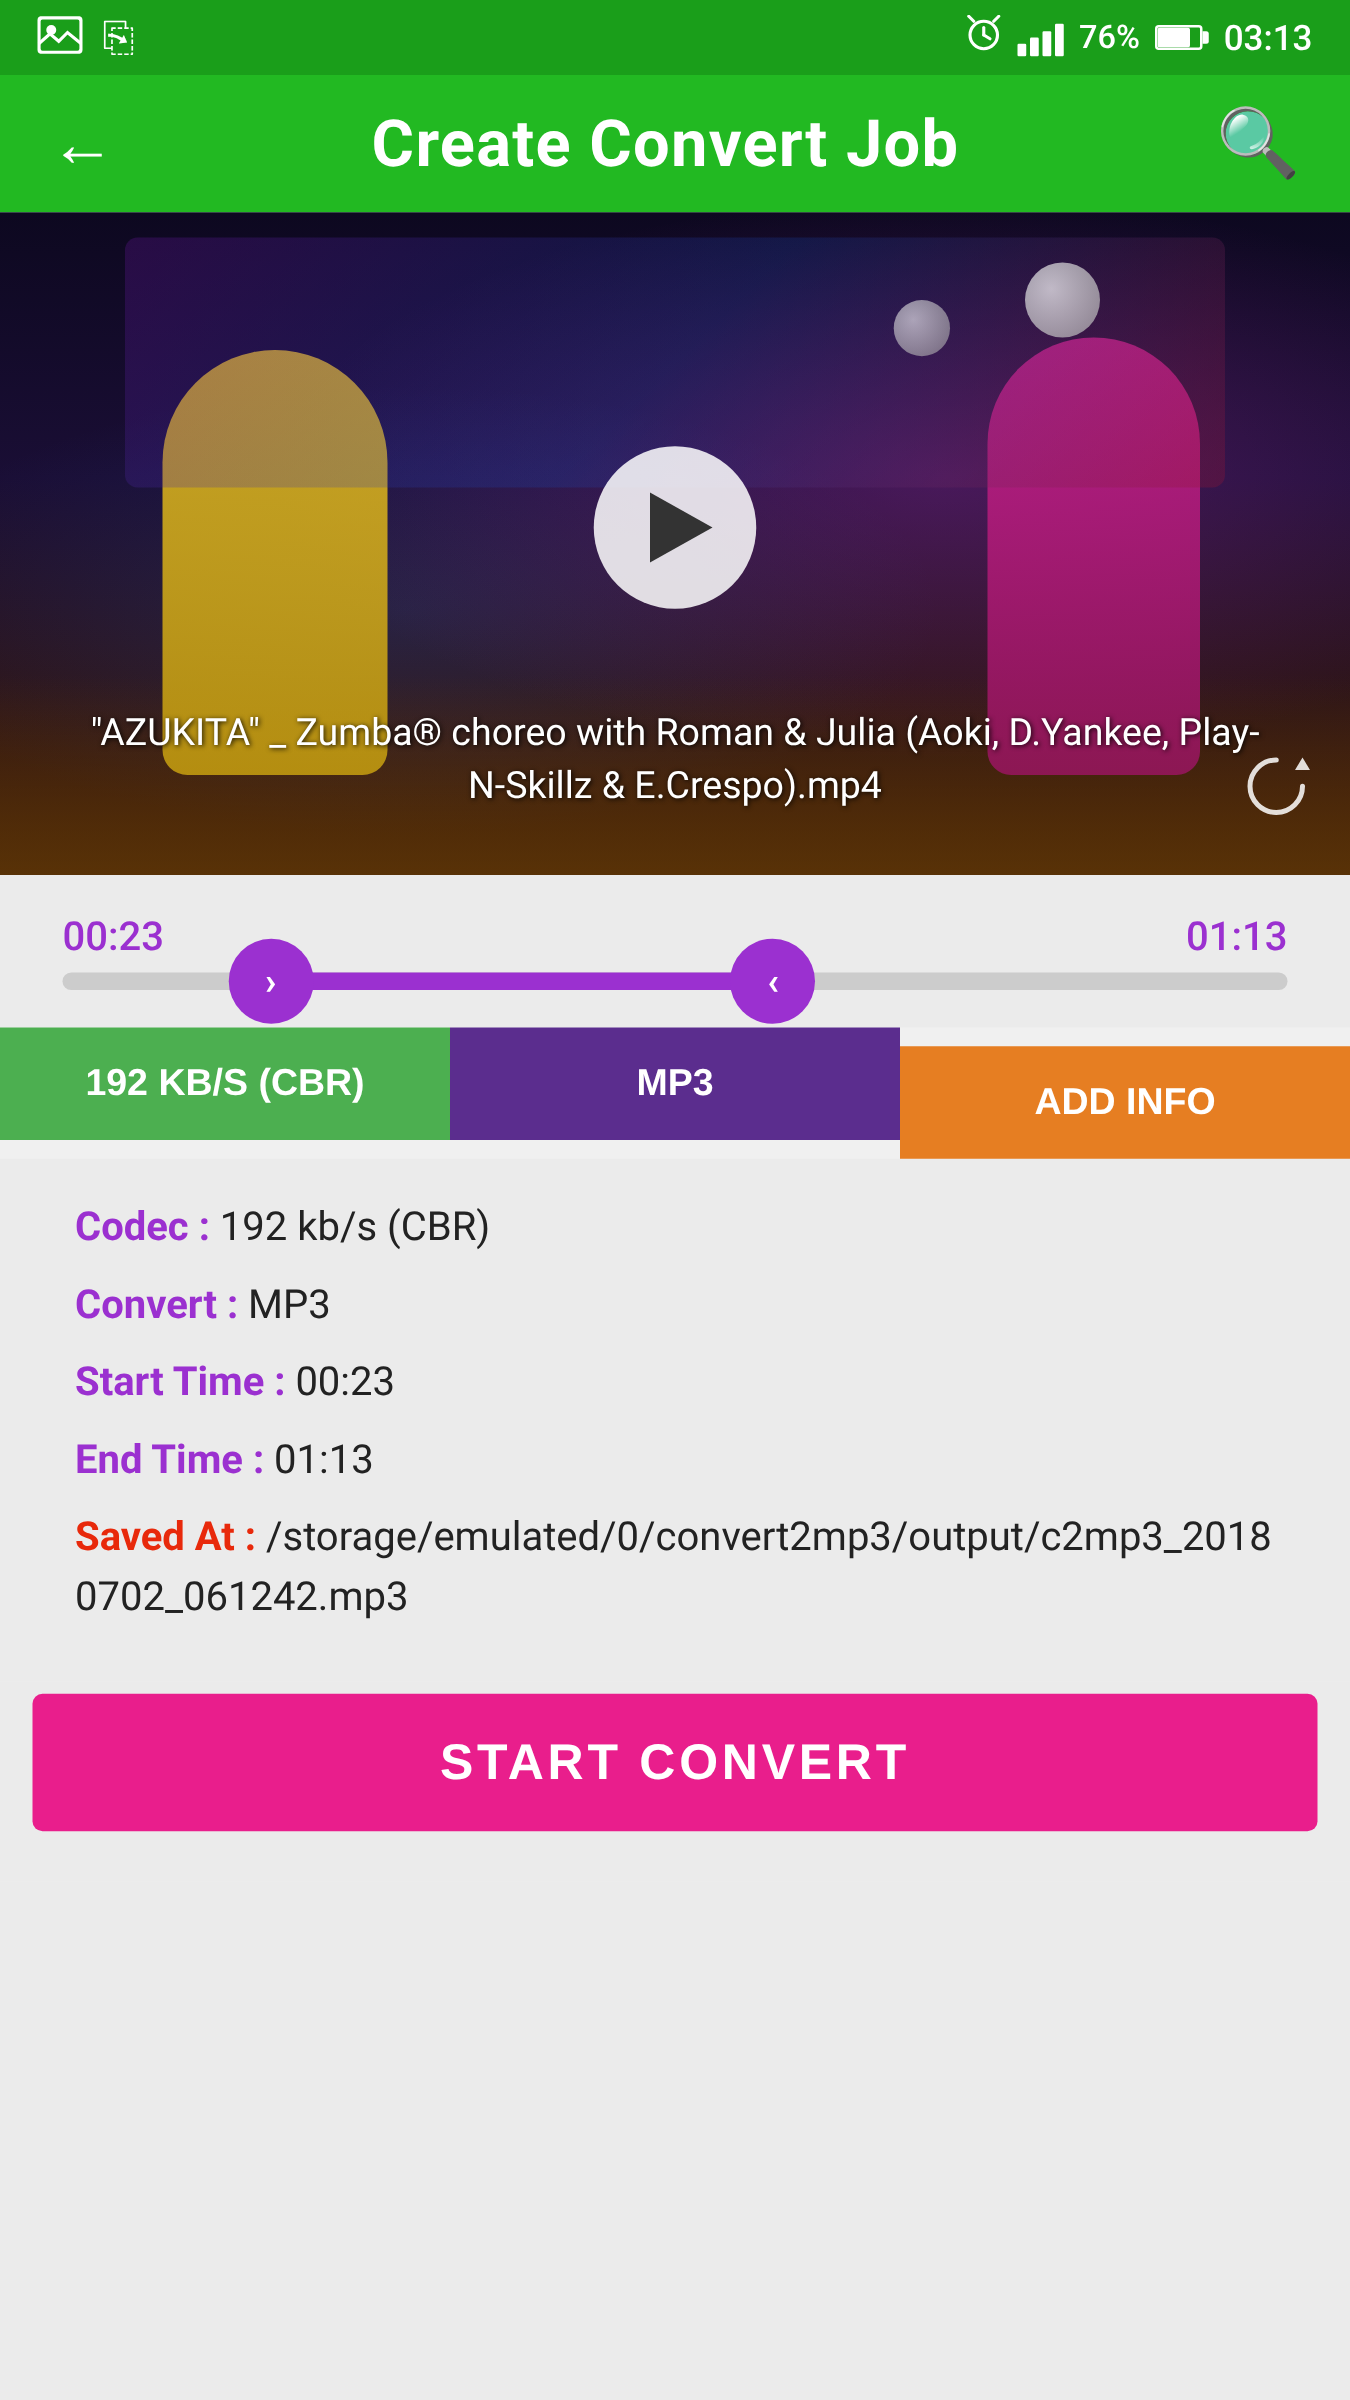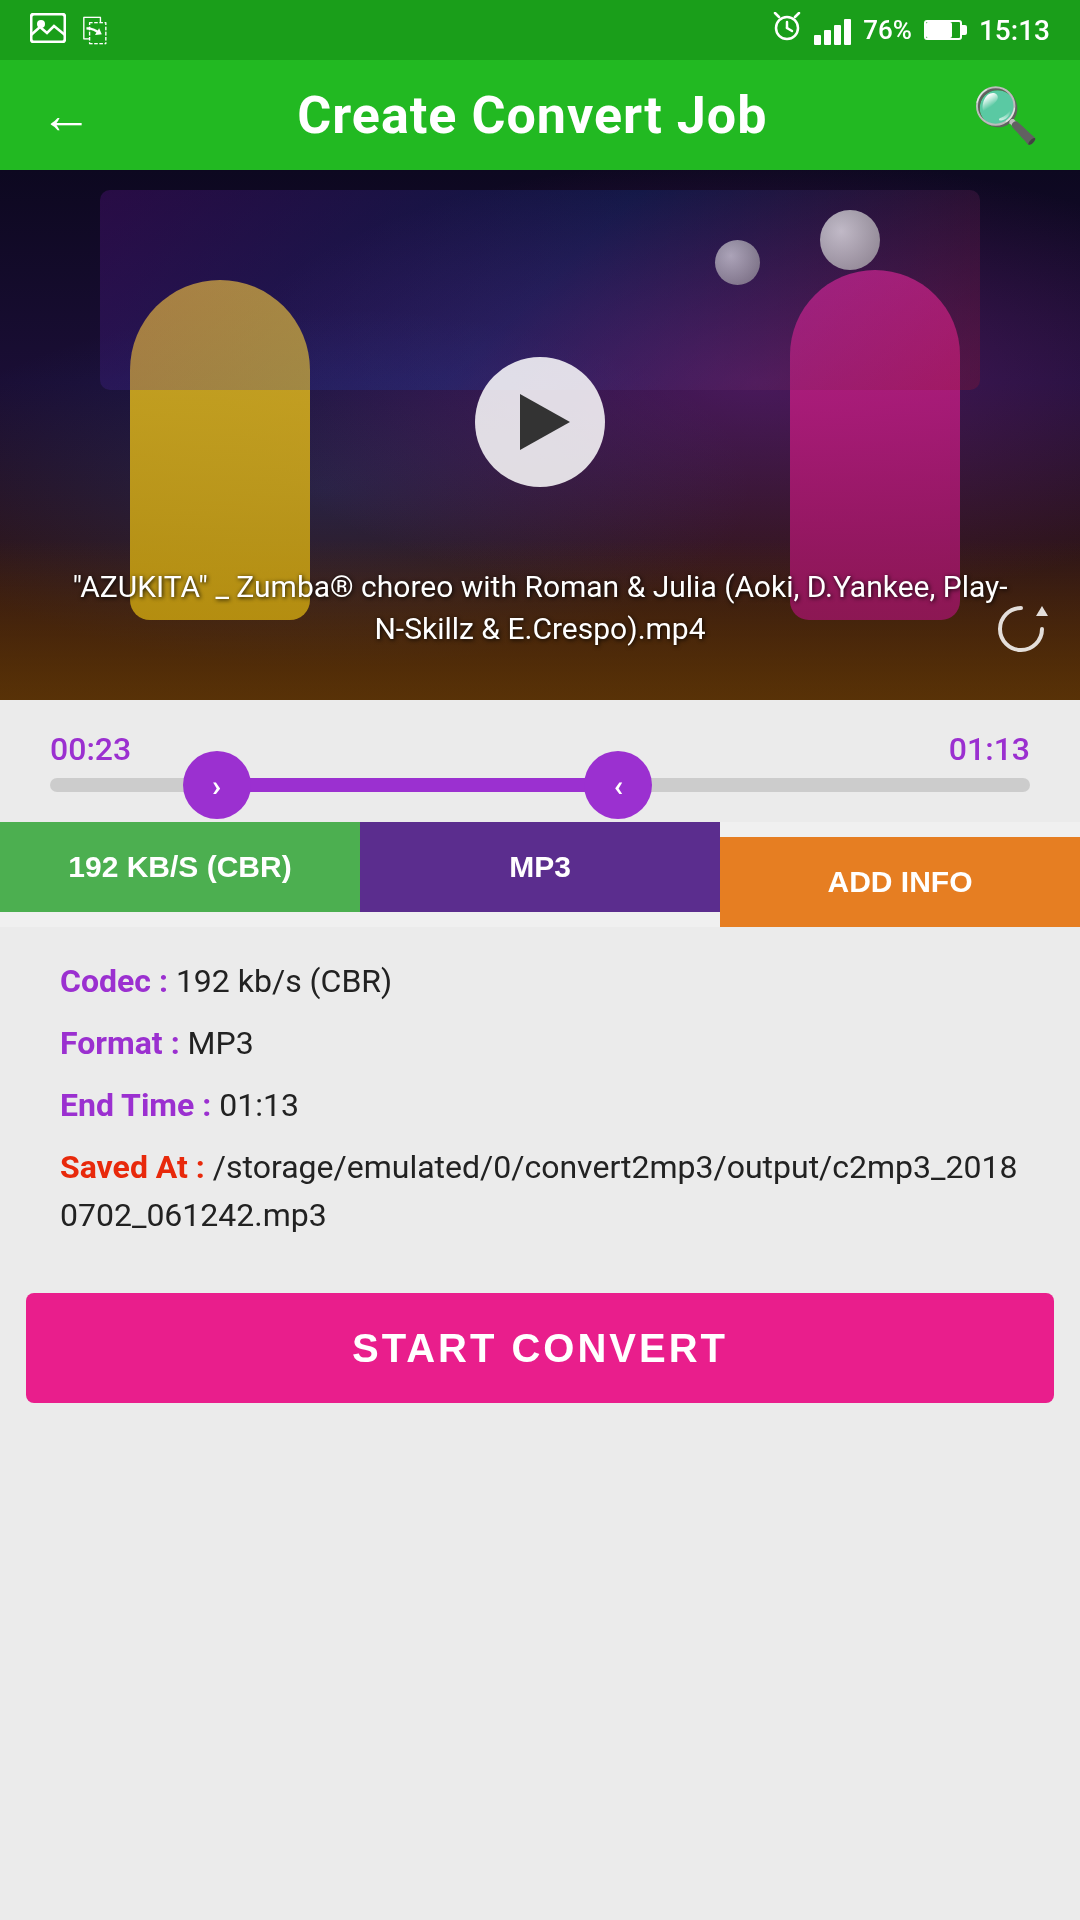--- a/index.html
+++ b/index.html
@@ -405,21 +405,21 @@
       <div class="signal-bar" style="height:20px;"></div>
       <div class="signal-bar" style="height:26px;"></div>
     </div>
     <span style="font-size:26px;">76%</span>
     <div class="icon-battery">
       <div class="battery-body">
           <div class="battery-fill"></div>
         </div>
       <div class="battery-tip"></div>
     </div>
-    <span>15:13</span>
+    <span>03:13</span>
   </div>
 </div>
 
 <div class="toolbar">
   <span class="toolbar-icon">←</span>
   <span class="toolbar-title">Create Convert Job</span>
   <span class="toolbar-icon" style="font-size:54px;">🔍</span>
 </div>
 
 <div class="video-container">
@@ -470,22 +470,26 @@
   <button class="btn-format">MP3</button>
   <button class="btn-addinfo">ADD INFO</button>
 </div>
 
 <div class="info-section">
   <div class="info-row">
     <span class="info-label">Codec :</span>
     <span class="info-value">192 kb/s (CBR)</span>
   </div>
   <div class="info-row">
-    <span class="info-label">Format :</span>
+    <span class="info-label">Convert :</span>
     <span class="info-value">MP3</span>
+  </div>
+  <div class="info-row">
+    <span class="info-label">Start Time :</span>
+    <span class="info-value">00:23</span>
   </div>
   <div class="info-row">
     <span class="info-label">End Time :</span>
     <span class="info-value">01:13</span>
   </div>
   <div class="info-saved-path">
     <span class="info-saved-label">Saved At :</span>
     <span class="info-saved-value">/storage/emulated/0/convert2mp3/output/c2mp3_20180702_061242.mp3</span>
   </div>
 </div>

